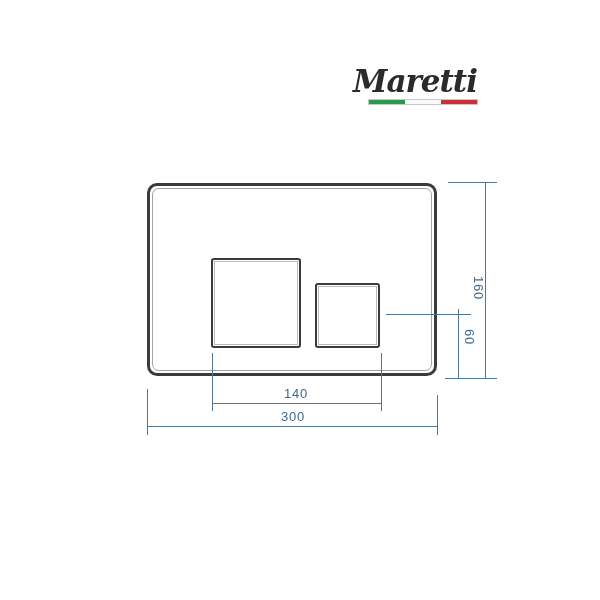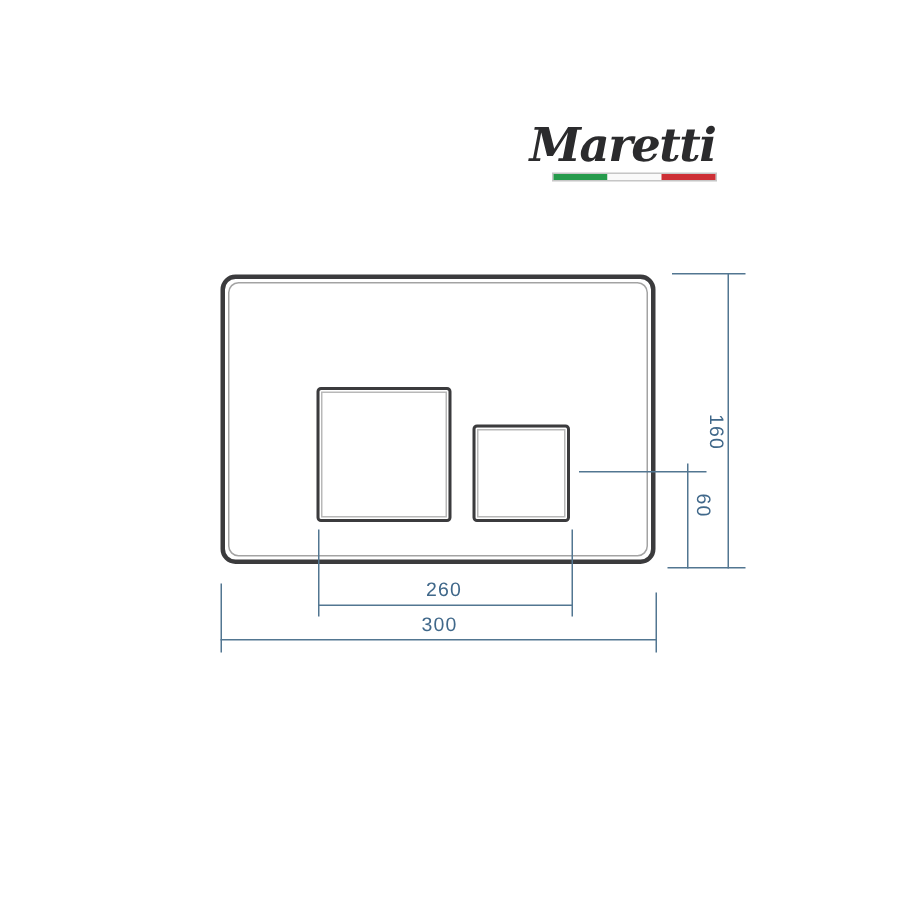--- a/index.html
+++ b/index.html
@@ -9,21 +9,21 @@
     --dim-text:#40688a;
     --logo-ink:#2b2b2d;
   }
   html,body{margin:0;padding:0;background:#ffffff;}
   .canvas{
     position:relative;width:600px;height:600px;background:#ffffff;overflow:hidden;
     font-family:"Liberation Sans",sans-serif;
   }
 
   
-  .logo{position:absolute;left:340px;top:64px;width:150px;height:45px;margin-top:16px;}
+  .logo{position:absolute;left:340px;top:64px;width:150px;height:45px;}
   .logo-text{
     font-family:"DejaVu Serif",serif;font-style:italic;font-weight:bold;
     font-size:31px;line-height:34px;color:var(--logo-ink);
     text-align:center;letter-spacing:-1px;white-space:nowrap;
   }
   .flag{
     position:absolute;left:28px;top:35px;width:110px;height:6px;
     border:1px solid #c6c6c6;box-sizing:border-box;display:flex;background:#fafafa;
   }
   .flag span{flex:1 1 0;height:100%;}
@@ -84,20 +84,20 @@
   <div class="dl v" style="left:485px;top:182px;height:197px;"></div>
   <div class="dim-label rot" style="left:478px;top:288px;">160</div>
 
   <div class="dl h" style="left:386px;top:314px;width:85px;"></div>
   <div class="dl v" style="left:458px;top:309px;height:70px;"></div>
   <div class="dim-label rot" style="left:469px;top:337px;">60</div>
 
   <div class="dl v" style="left:212px;top:353px;height:58px;"></div>
   <div class="dl v" style="left:381px;top:353px;height:58px;"></div>
   <div class="dl h" style="left:212px;top:403px;width:170px;"></div>
-  <div class="dim-label" style="left:296px;top:393px;">260</div>
+  <div class="dim-label" style="left:296px;top:393px;">140</div>
 
   <div class="dl v" style="left:147px;top:389px;height:46px;"></div>
   <div class="dl v" style="left:437px;top:395px;height:40px;"></div>
   <div class="dl h" style="left:147px;top:426px;width:291px;"></div>
   <div class="dim-label" style="left:293px;top:416px;">300</div>
 
 </div>
 
 </body></html>

